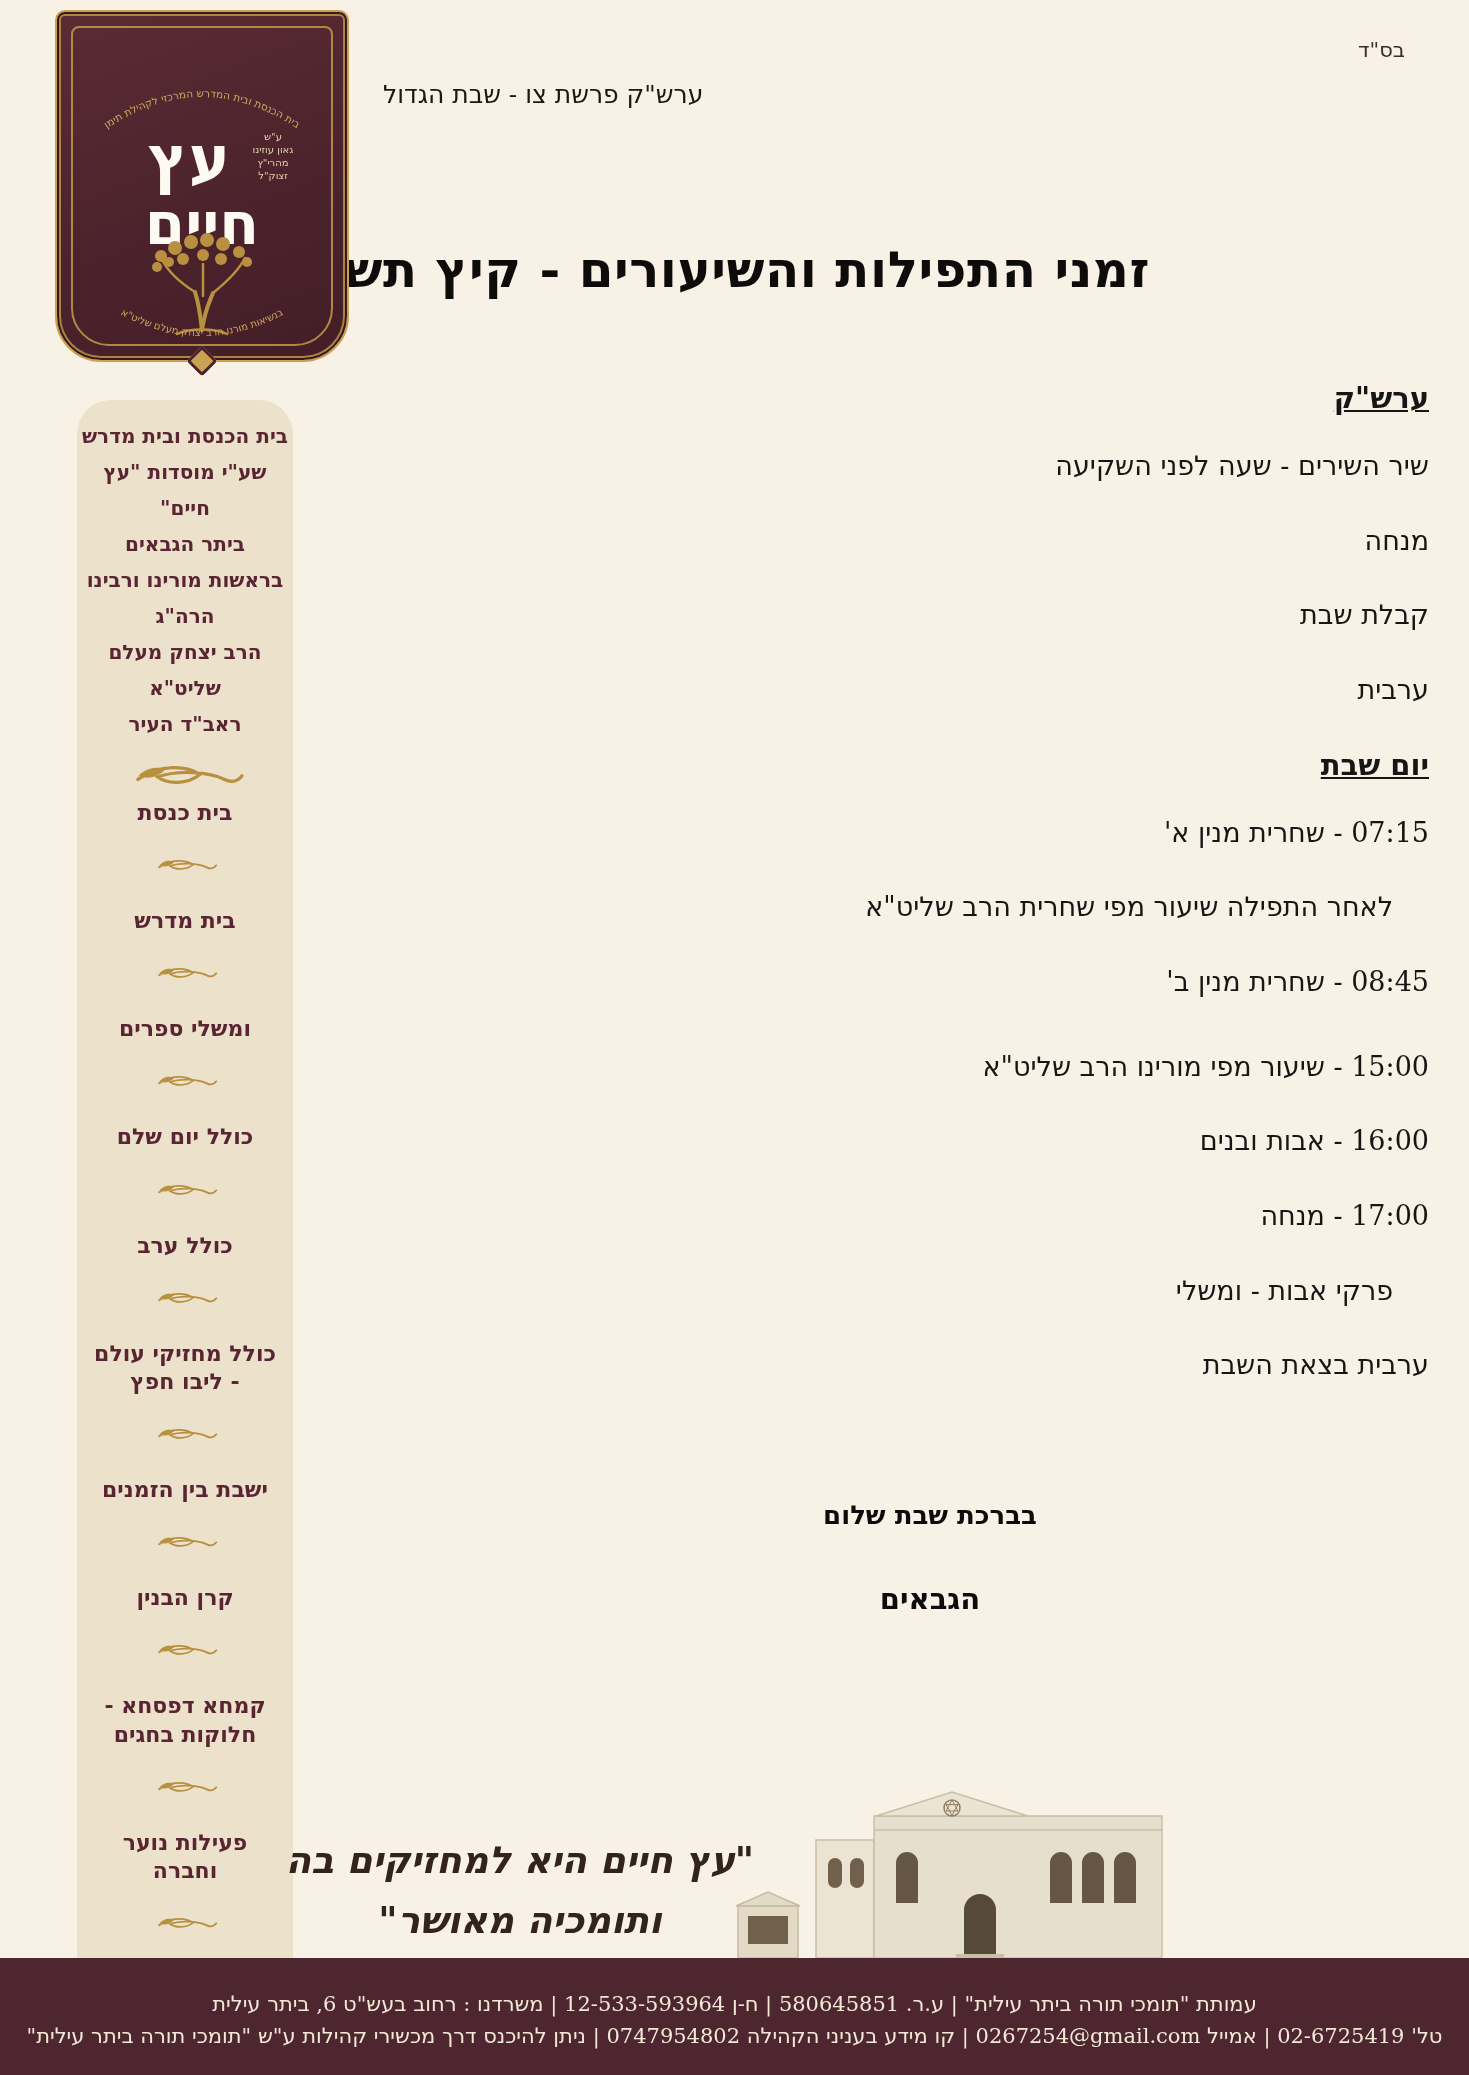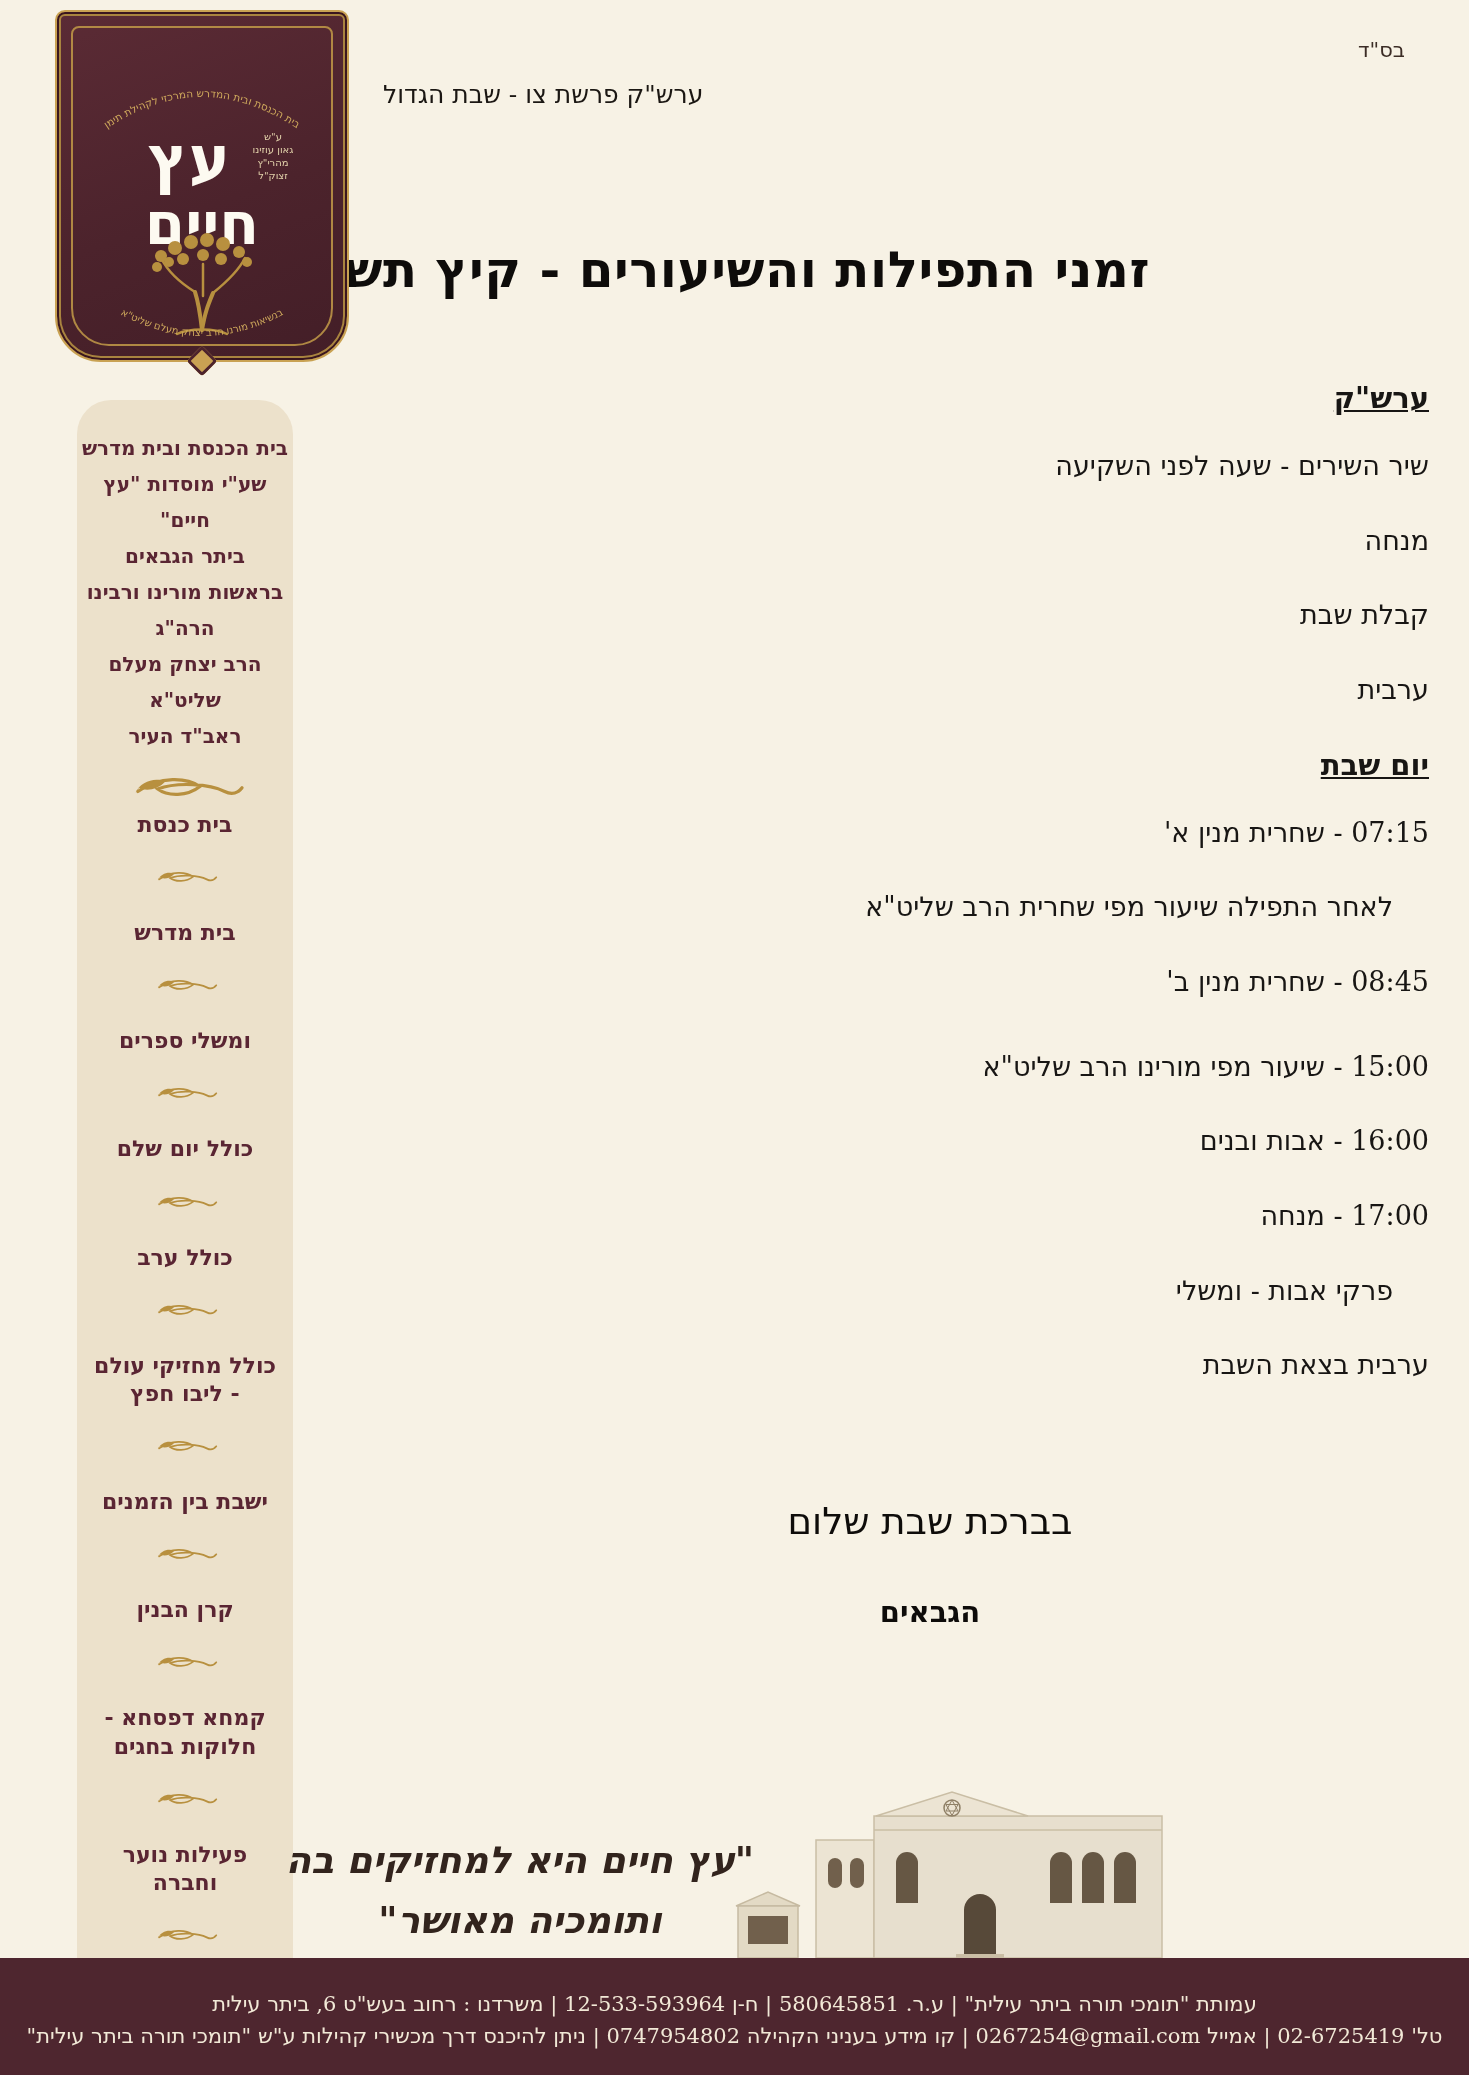--- a/index.html
+++ b/index.html
@@ -32,37 +32,37 @@
   .logo-drop{
     position:absolute;left:50%;bottom:-12px;width:22px;height:22px;transform:translateX(-50%) rotate(45deg);
     background:#c9a253;border-radius:4px;box-shadow:inset 0 0 0 3px #4c232c;
   }
   
   .sidebar{
     position:absolute;left:77px;top:400px;width:216px;height:1558px;
     background:#ece1cb;border-radius:34px 34px 0 0;
     text-align:center;color:#5a2533;
   }
-  .about{margin-top:30px;font-size:20px;font-weight:bold;line-height:36px;}
+  .about{margin-top:18px;font-size:20px;font-weight:bold;line-height:36px;}
   .big-flourish{display:block;width:124px;height:38px;margin:16px auto 2px;}
   .side-div{display:block;width:68px;height:20px;margin:30px auto;}
   .side-item{font-size:22px;font-weight:bold;line-height:1.28;padding:0 14px;}
   
   .schedule{
     position:absolute;top:383px;right:40px;width:1080px;direction:rtl;text-align:right;
     font-size:27px;color:#181614;line-height:1.1;
   }
   .sec-head{font-size:29px;font-weight:bold;text-decoration:underline;margin:0 0 36px 0;}
   .sec-head.second{margin-top:45px;}
   .row{margin-bottom:45px;}
   .row.indent{padding-right:36px;}
   .row.gap-top{margin-top:55px;text-align:right;}
   
   .closing{position:absolute;top:1500px;left:700px;width:460px;text-align:center;color:#0e0c0a;}
-  .closing .l1{font-size:37px;font-weight:normal;}
+  .closing .l1{font-size:26px;font-weight:bold;}
   .closing .l2{font-size:29px;font-weight:bold;margin-top:52px;}
   
   .quote{
     position:absolute;top:1838px;left:285px;width:470px;text-align:center;
     font-style:italic;font-weight:bold;color:#32241d;direction:rtl;
   }
   .quote .q1{font-size:37px;}
   .quote .q2{font-size:37px;margin-top:16px;}
   
   .building{position:absolute;left:720px;top:1788px;width:445px;height:170px;}

